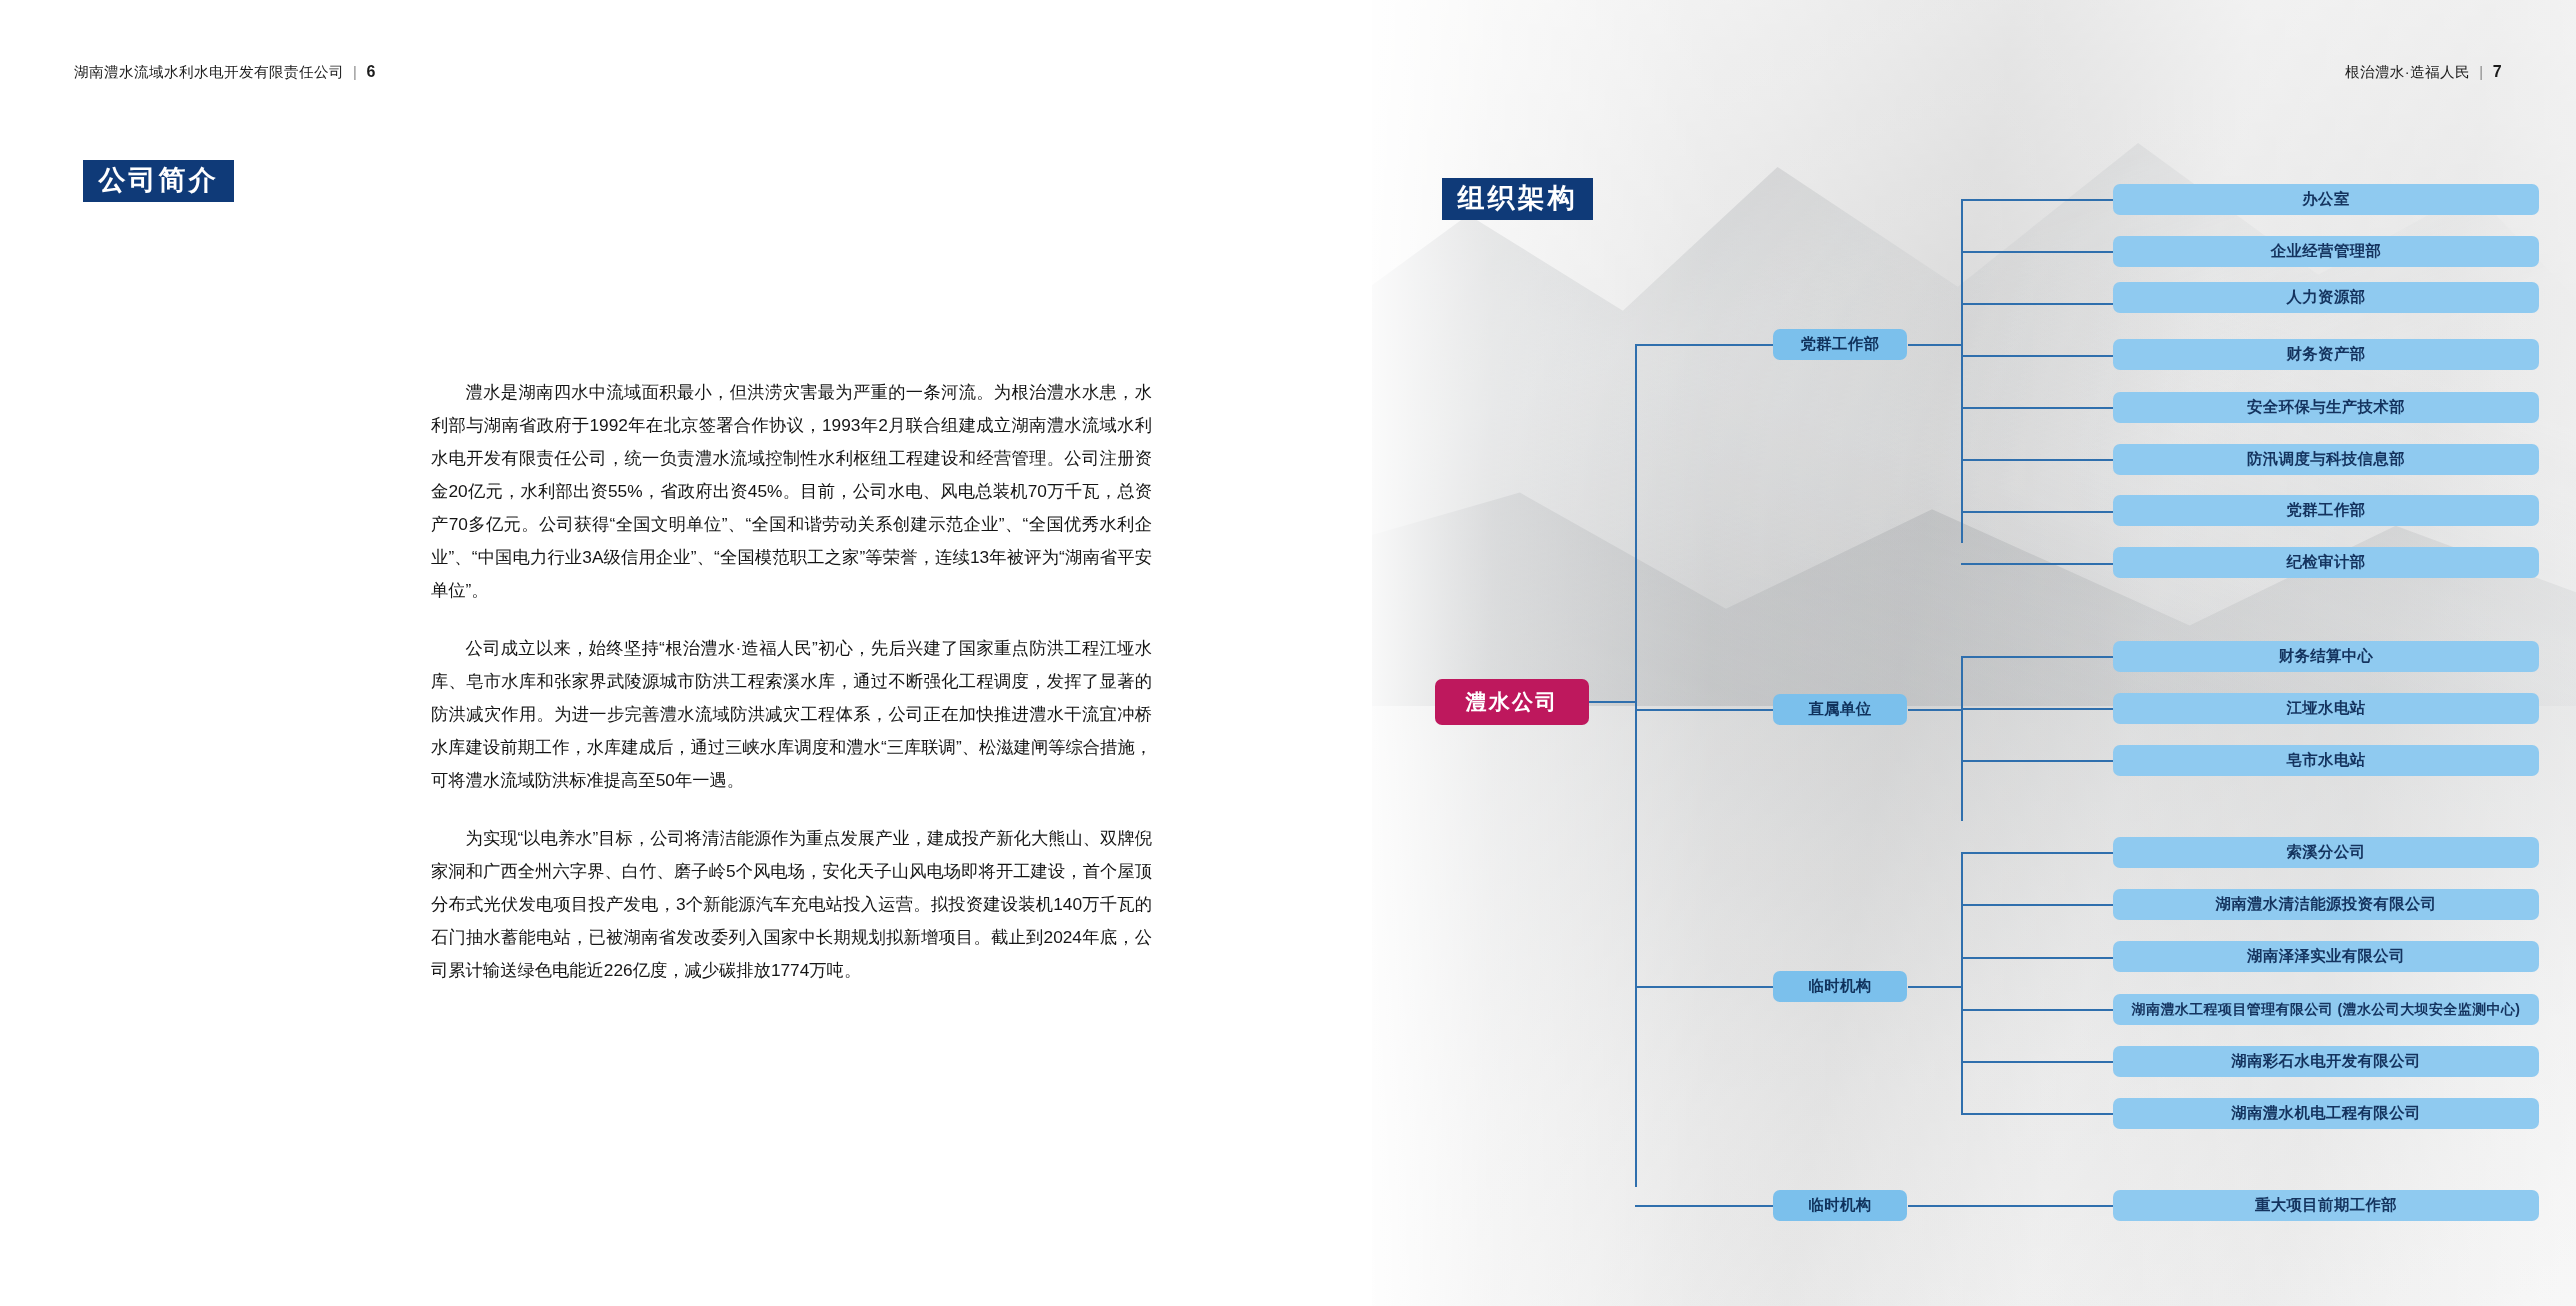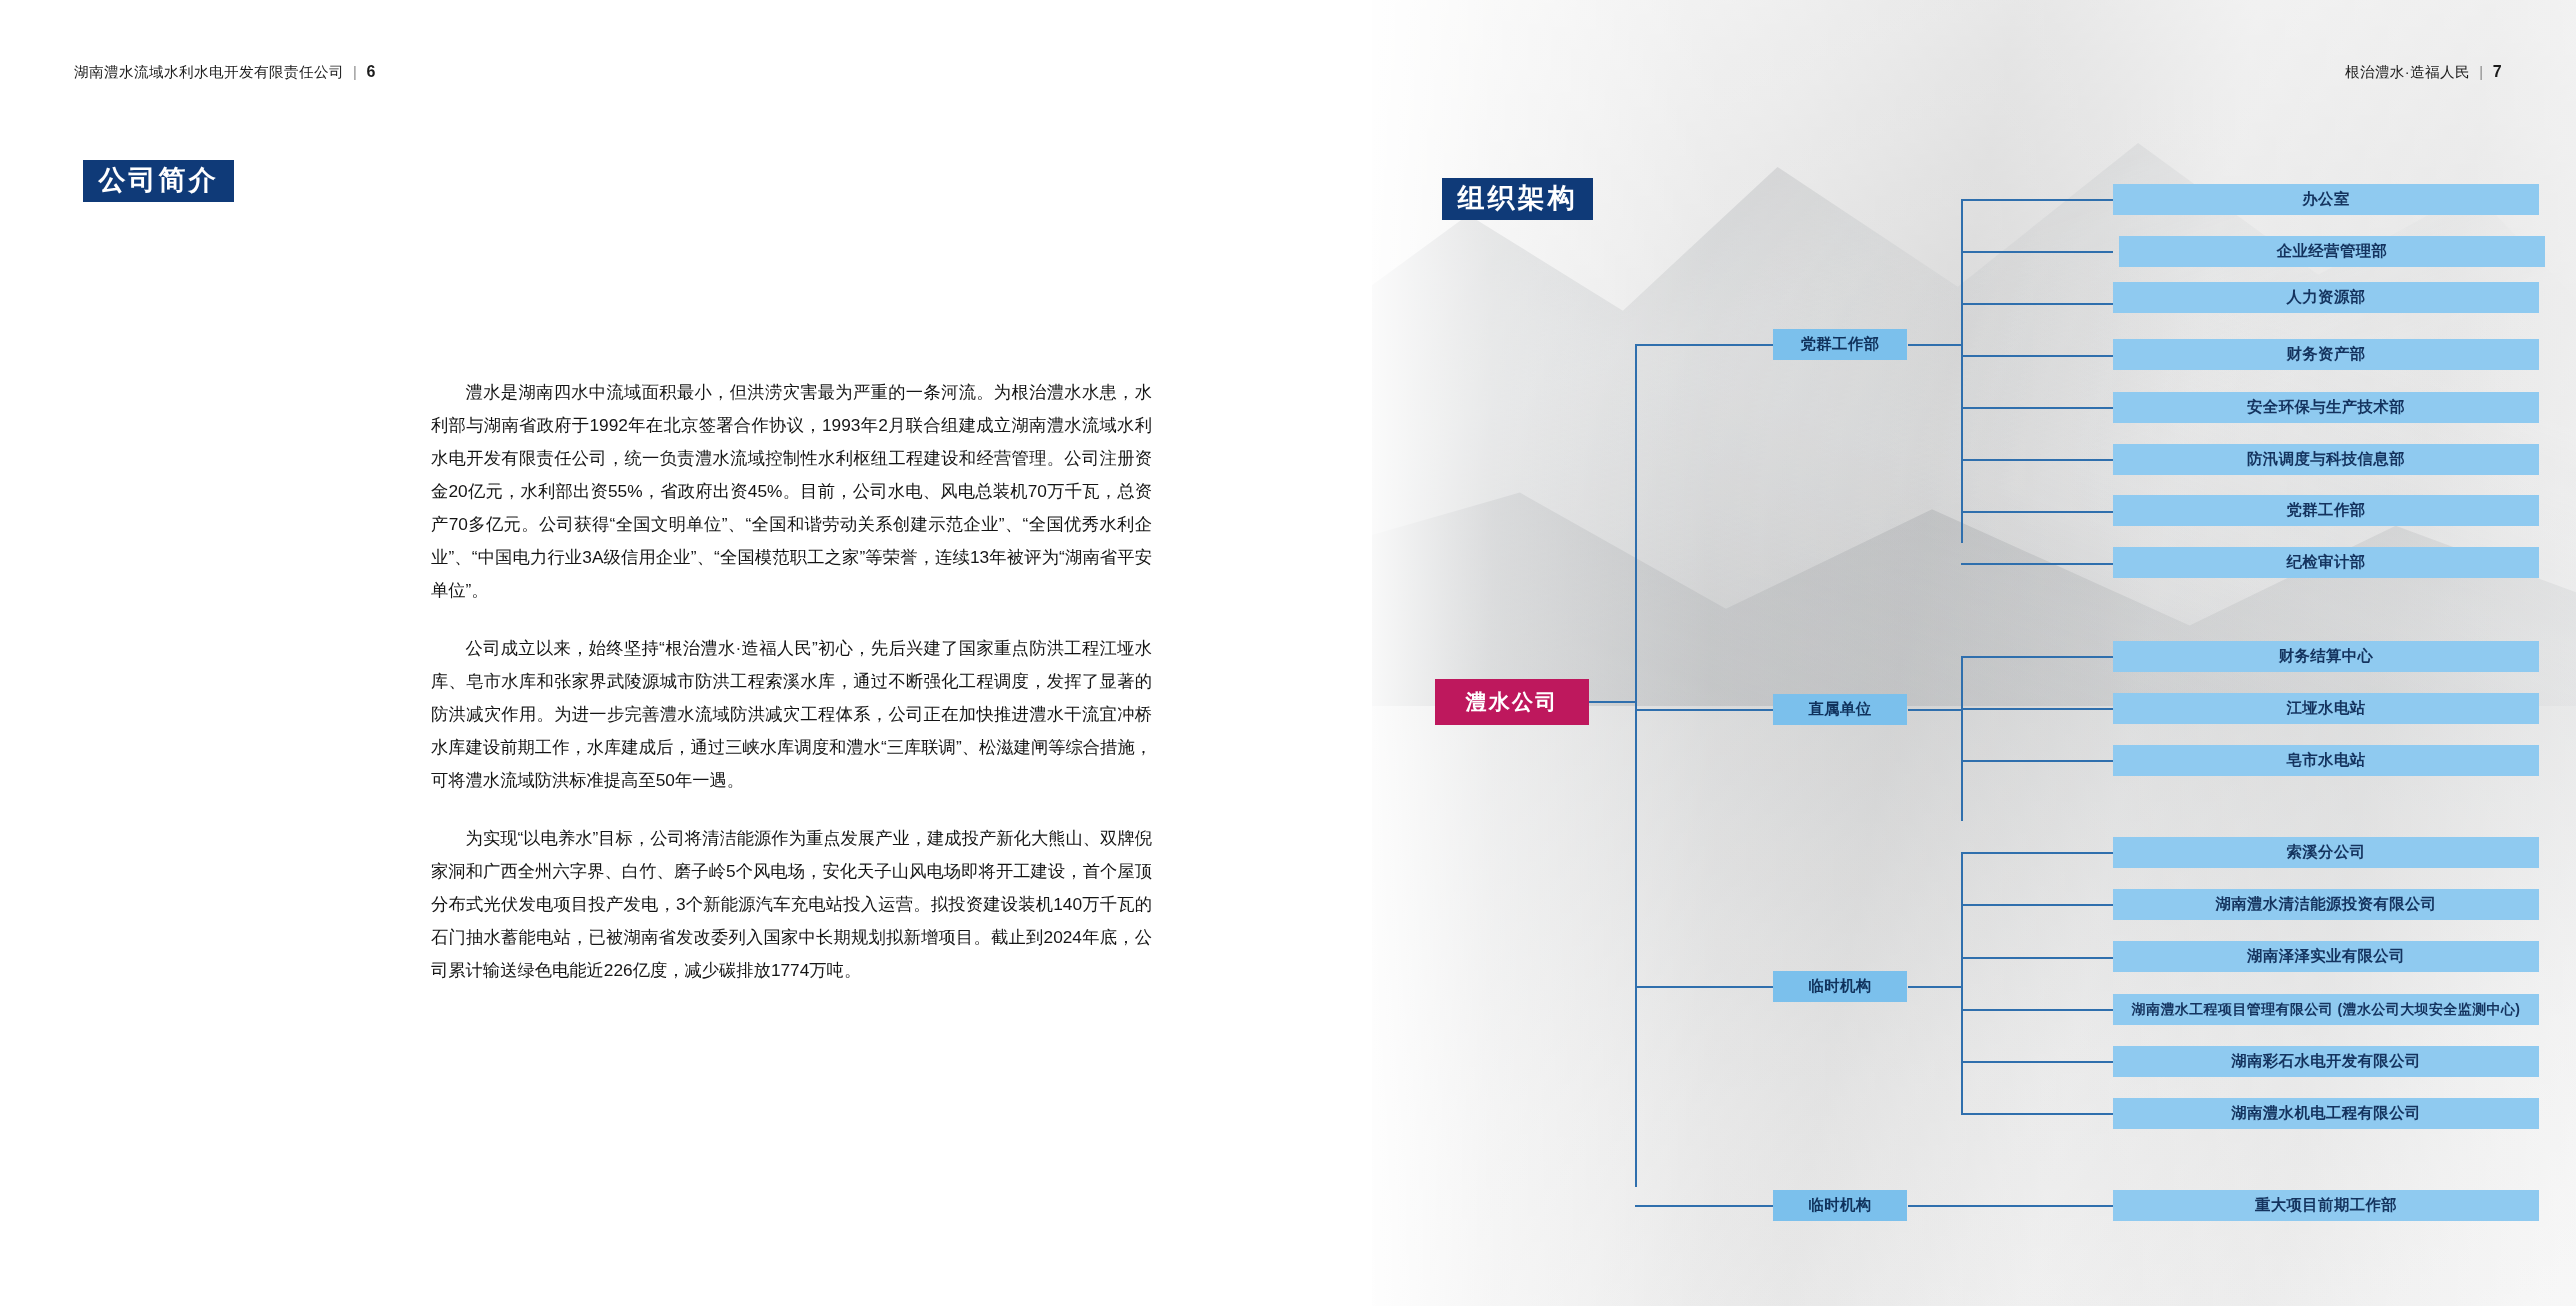--- a/index.html
+++ b/index.html
@@ -151,20 +151,21 @@
     color: #14335e;
     font-size: 15.4px;
     font-weight: bold;
     letter-spacing: 0.4px;
     display: flex;
     align-items: center;
     justify-content: center;
     text-align: center;
     height: 31px;
     white-space: nowrap;
+    border-radius: 7px;
   }
   .node.leaf {
     left: 825px;
     width: 426px;
     background: #8fcaf0;
   }
   .node.group {
     width: 134px;
     background: #7bc0ec;
     color: #10325c;
@@ -227,21 +228,21 @@
 
       <div class="wire h" style="left:347px; top:344px; width:138px;"></div>
       <div class="node group" style="left:485px; top:329px;">党群工作部</div>
       <div class="wire h" style="left:620px; top:344px; width:54px;"></div>
       <div class="wire v" style="left:673px; top:199px; height:344px;"></div>
 
       <div class="wire h" style="left:673px; top:199px; width:152px;"></div>
       <div class="node leaf" style="top:184px;">办公室</div>
 
       <div class="wire h" style="left:673px; top:251px; width:152px;"></div>
-      <div class="node leaf" style="top:236px;margin-left:6px;">企业经营管理部</div>
+      <div class="node leaf" style="top:236px;">企业经营管理部</div>
 
       <div class="wire h" style="left:673px; top:303px; width:152px;"></div>
       <div class="node leaf" style="top:282px;">人力资源部</div>
 
       <div class="wire h" style="left:673px; top:355px; width:152px;"></div>
       <div class="node leaf" style="top:339px;">财务资产部</div>
 
       <div class="wire h" style="left:673px; top:407px; width:152px;"></div>
       <div class="node leaf" style="top:392px;">安全环保与生产技术部</div>
 

